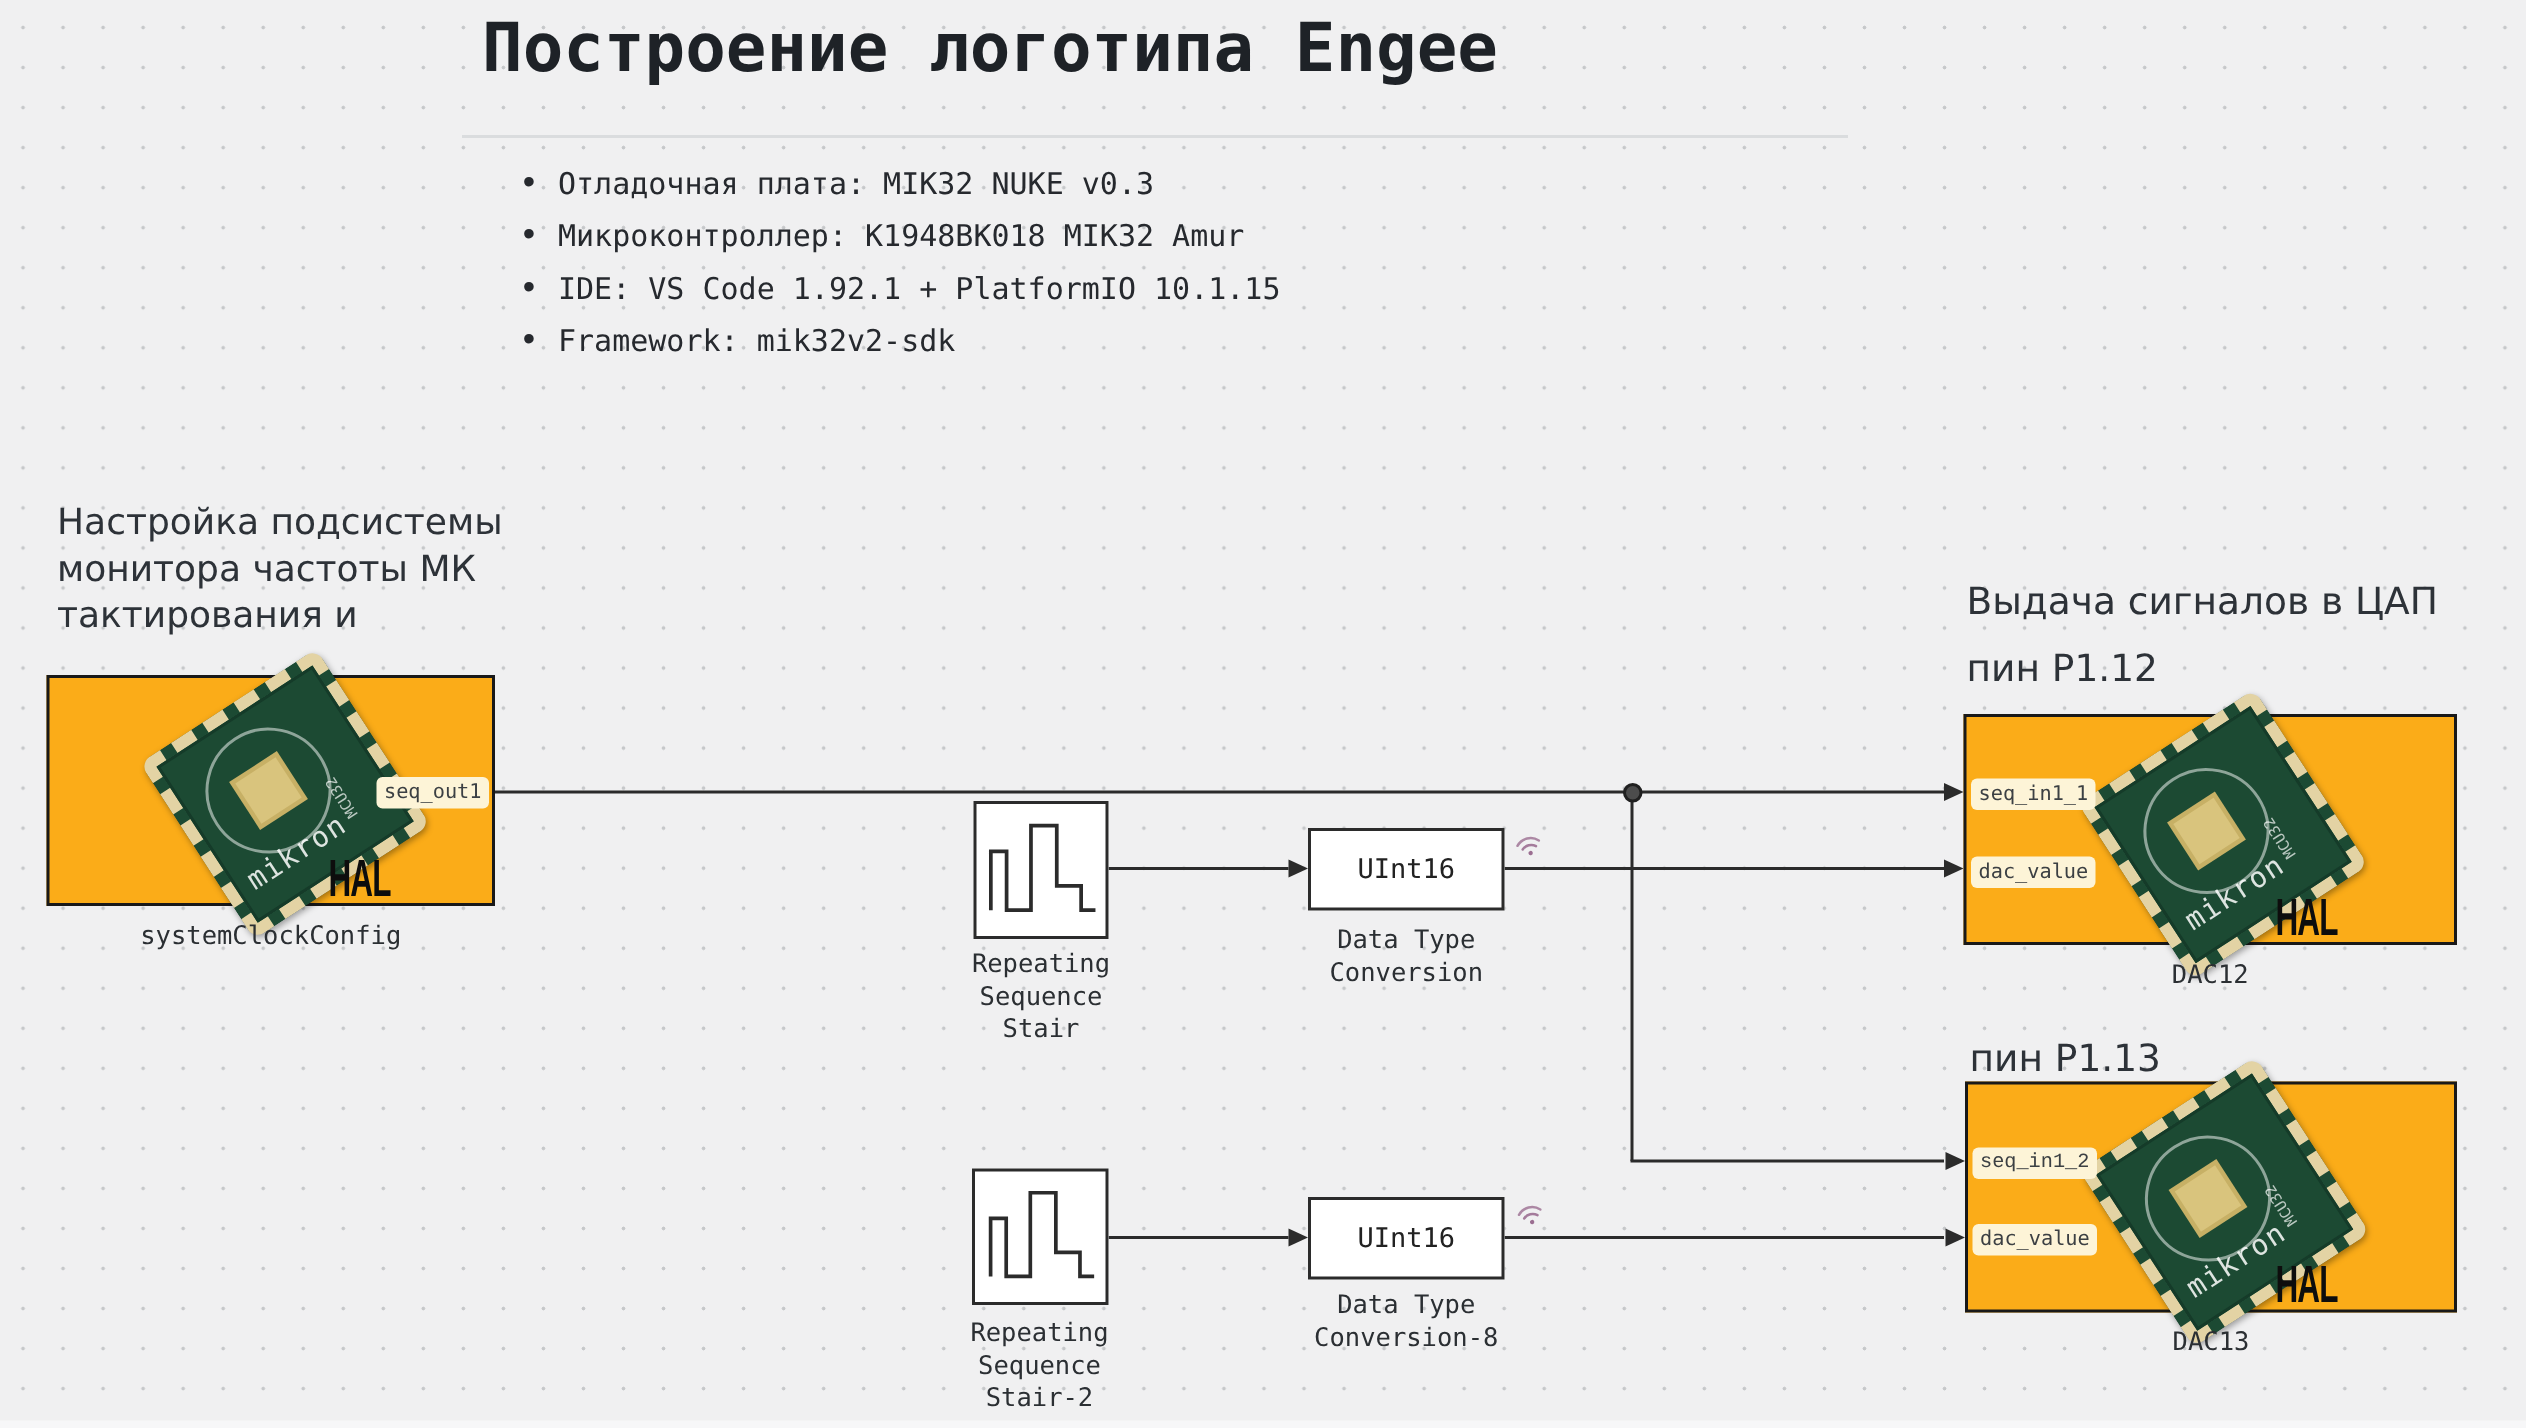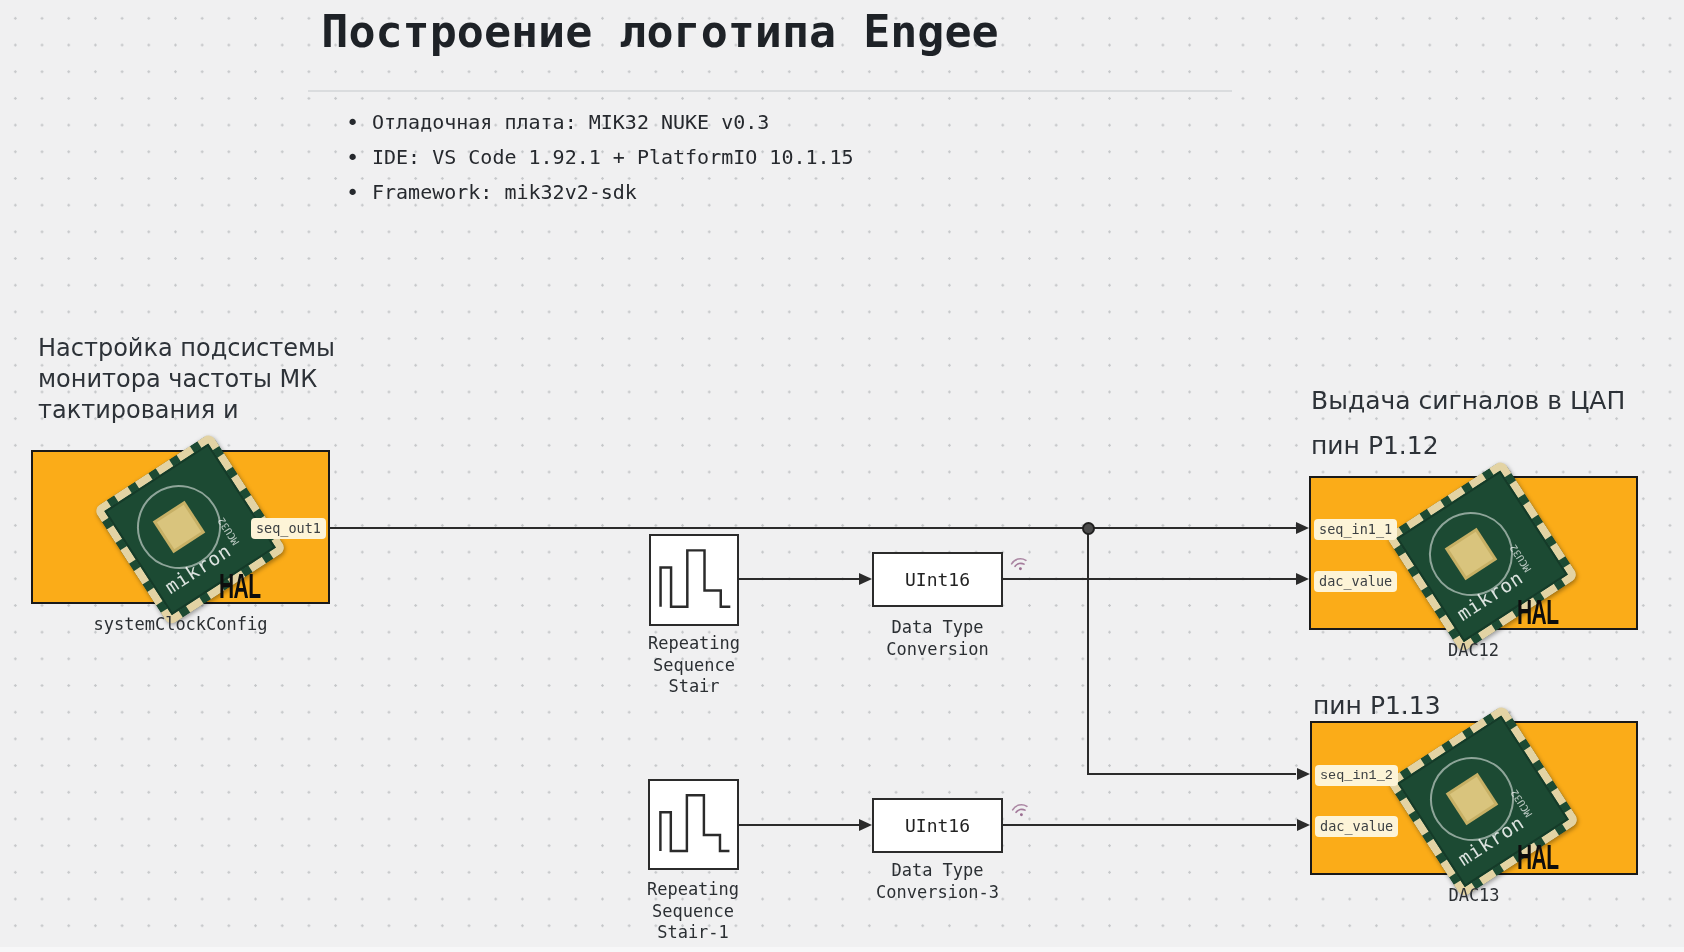--- a/index.html
+++ b/index.html
@@ -57,20 +57,21 @@
 </head>
 <body>
 
 <div class="canvas">
 
   <div class="abs title">Построение логотипа Engee</div>
   <div class="abs hr"></div>
 
   <ul class="abs specs">
     <li>Отладочная плата: MIK32 NUKE v0.3</li>
+    <li>Микроконтроллер: K1948BK018 MIK32 Amur</li>
     <li>IDE: VS Code 1.92.1 + PlatformIO 10.1.15</li>
     <li>Framework: mik32v2-sdk</li>
   </ul>
 
   <div class="abs note note-left">
     <div>Настройка подсистемы</div>
     <div>монитора частоты МК</div>
     <div>тактирования и</div>
   </div>
 
@@ -155,29 +156,29 @@
   <div class="abs caption" style="left:1309px; top:640px; width:329px;">DAC12</div>
 
   <div class="abs blk-white" style="left:648px; top:779px; width:91px; height:91px;">
     <svg class="stair-svg" width="87" height="87" viewBox="0 0 90 92">
       <polyline points="10,74 10,33 21,33 21,74 38,74 38,15 56,15 56,57 73,57 73,74 83,74" fill="none" stroke="#2b2b2b" stroke-width="2.6"></polyline>
     </svg>
   </div>
   <div class="abs caption" style="left:603px; top:879px; width:180px;">
     <div>Repeating</div>
     <div>Sequence</div>
-    <div>Stair-1</div>
+    <div>Stair-2</div>
   </div>
 
   <div class="abs blk-white" style="left:872px; top:798px; width:131px; height:55px;">
     <div class="uint-label">UInt16</div>
   </div>
   <div class="abs caption" style="left:847px; top:860px; width:181px;">
     <div>Data Type</div>
-    <div>Conversion-3</div>
+    <div>Conversion-8</div>
   </div>
 
   <div class="abs blk-orange" style="left:1310px; top:721px; width:328px; height:154px;">
     <div class="abs chip" style="left:98px; top:14px;">
       <div class="chip-body"></div>
       <div class="chip-ring"></div>
       <div class="chip-die"></div>
       <span class="chip-brand">mikron</span>
       <span class="chip-model">MCU32</span>
     </div>

